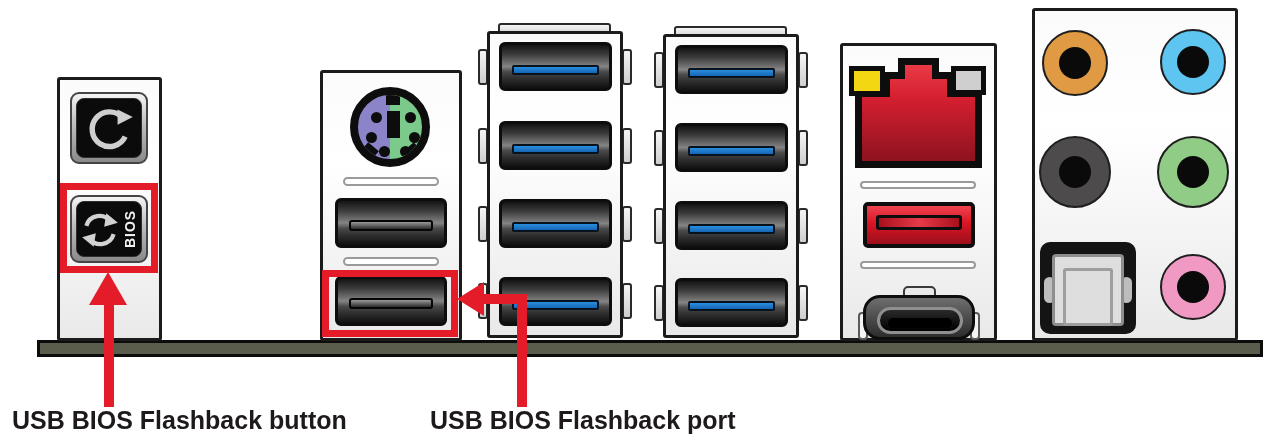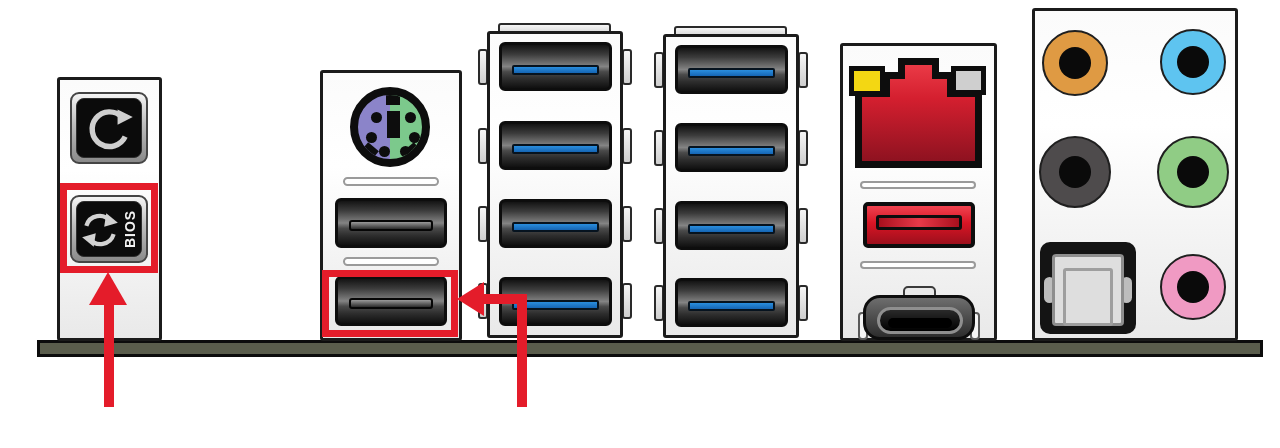--- a/index.html
+++ b/index.html
@@ -230,14 +230,16 @@
   <div class="abs optical-door" style="left:1052px;top:254px;width:72px;height:72px;"></div>
   <div class="abs optical-door-inner" style="left:1063px;top:268px;width:50px;height:58px;"></div>
 
   <div class="abs tri-up" style="left:89px;top:272px;"></div>
   <div class="abs red-shaft" style="left:104px;top:302px;width:10px;height:105px;"></div>
 
   <div class="abs tri-left" style="left:457px;top:282px;"></div>
   <div class="abs red-shaft" style="left:481px;top:294px;width:46px;height:10px;"></div>
   <div class="abs red-shaft" style="left:517px;top:297px;width:10px;height:110px;"></div>
 
+  <div class="abs caption" style="left:12px;top:406px;">USB BIOS Flashback button</div>
+  <div class="abs caption" style="left:430px;top:406px;">USB BIOS Flashback port</div>
 
 </div>
 
 </body></html>

